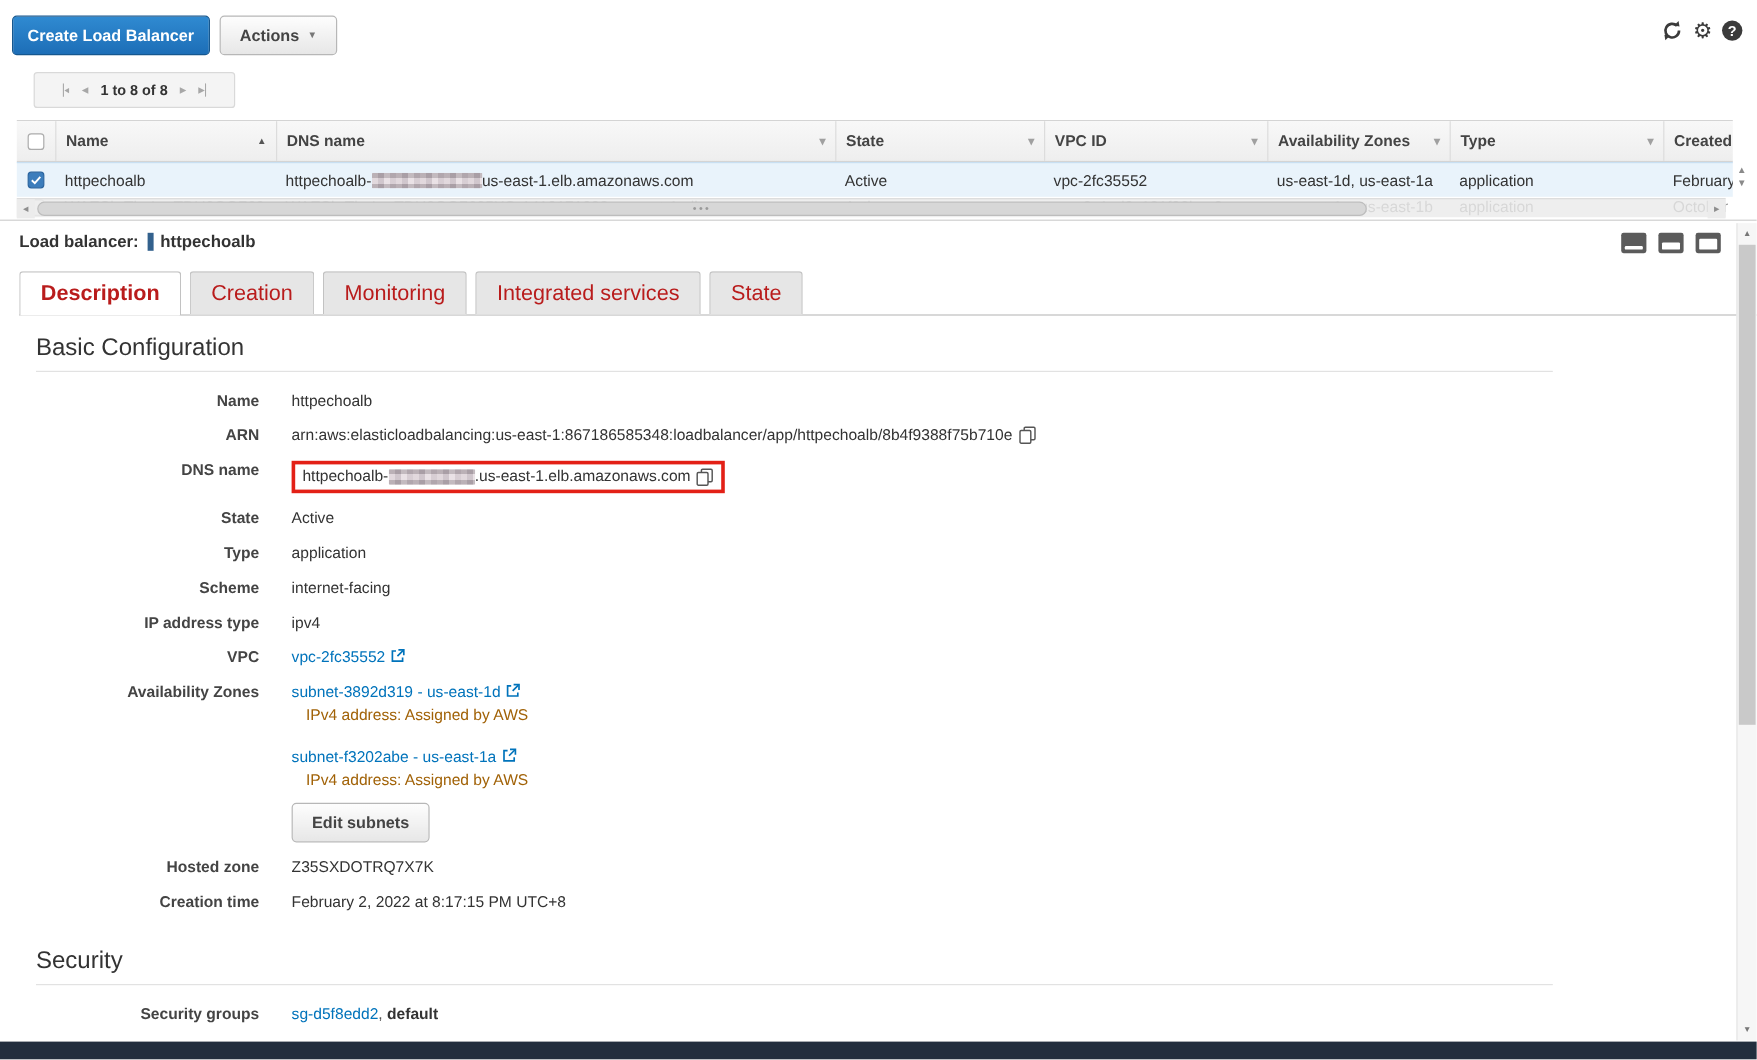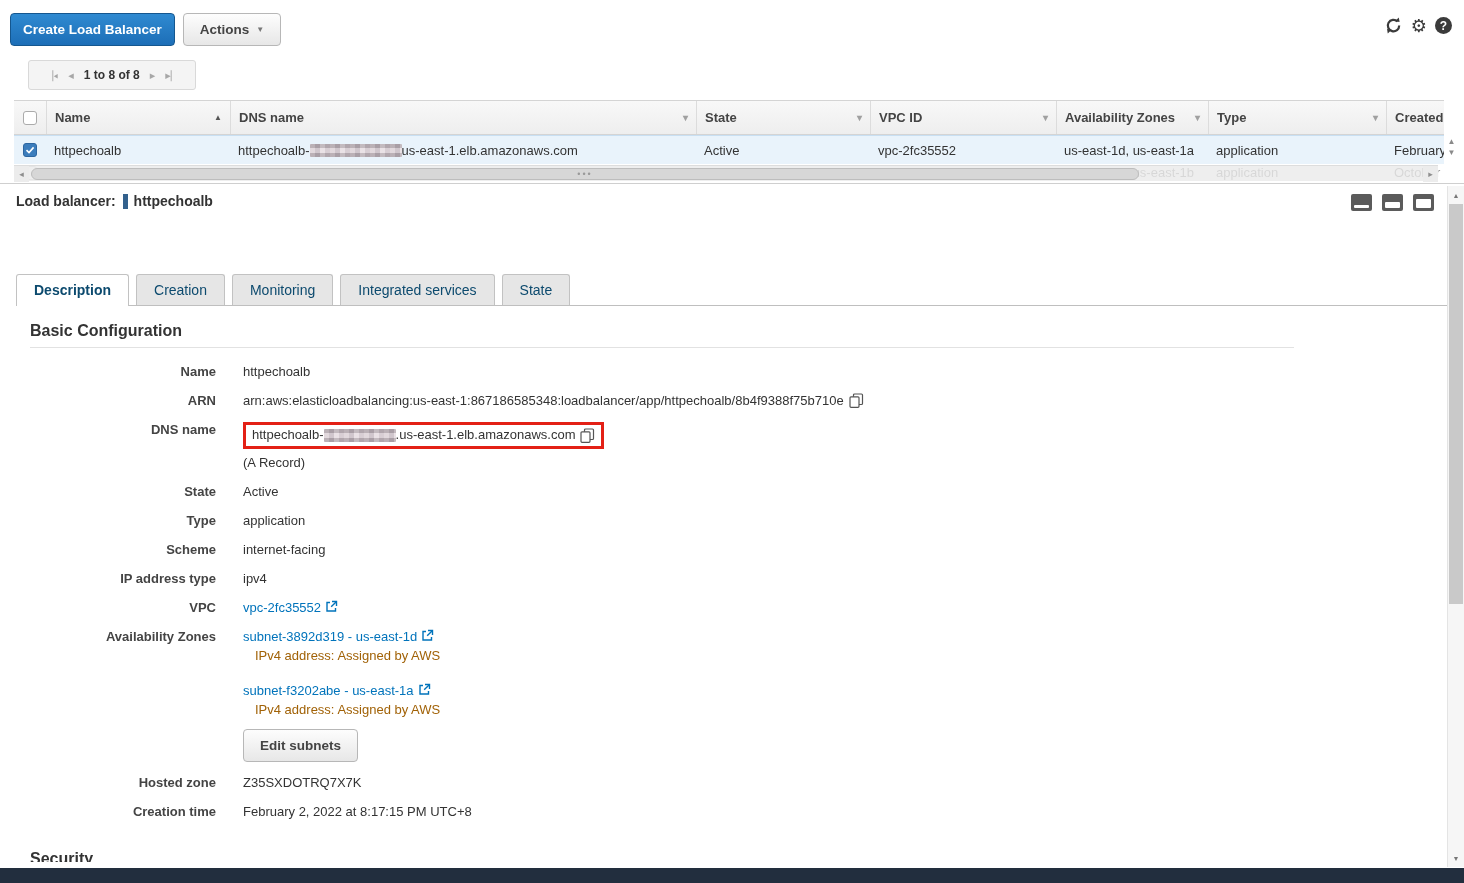--- a/index.html
+++ b/index.html
@@ -68,25 +68,25 @@
   .detail { margin-top:2px; border-top:1px solid #cfcfcf; position:relative; padding-left:16px; }
   .detail-header { padding-top:9px; display:flex; align-items:center; font-size:14px; font-weight:bold; color:#333; }
   .lb-sep { display:inline-block; width:5px; height:15px; background:#33618d; margin:0 6px 0 7px; }
   .pane-icons { position:absolute; right:30px; top:10px; display:flex; gap:10px; }
   .pane-ic { width:21px; height:17px; background:#5b5b5b; border-radius:2px; position:relative; cursor:pointer; }
   .pane-ic span { position:absolute; left:3px; right:3px; bottom:3px; background:#fff; border-radius:1px; }
   .pane-ic.s span { height:3px; } .pane-ic.m span { height:6px; } .pane-ic.l span { height:9px; }
 
   .tabs { display:flex; gap:7px; margin-top:17px; border-bottom:1px solid #bfbfbf; padding-left:0; }
   .tab { background:#e6e6e6; border:1px solid #c2c2c2; border-bottom:none; border-radius:3px 3px 0 0;
-    padding:7px 17px 7px; color:#0c4a6e; cursor:pointer; position:relative; margin-bottom:0; font-size:14px;margin-top:48px; }
+    padding:7px 17px 7px; color:#b91c1c; cursor:pointer; position:relative; margin-bottom:0; font-size:18px; }
   .tab.active { background:#fff; font-weight:bold; margin-bottom:-1px; padding-bottom:8px; z-index:2; }
 
   .detail-content { padding:16px 0 0 14px; width:1278px; }
-  .section-h { font-size:16px; font-weight:bold; color:#333; margin-bottom:7px; }
+  .section-h { font-size:20px; font-weight:normal; color:#333; margin-bottom:7px; }
   .section-hr { border:none; border-top:1px solid #e2e2e2; margin-bottom:16px; }
   .def-row { display:flex; align-items:flex-start; margin-bottom:13px; line-height:16px; }
   .def-label { width:186px; text-align:right; font-weight:bold; color:#444; flex:none; }
   .def-value { margin-left:27px; color:#333; }
   .copy-ic { vertical-align:-3px; margin-left:5px; cursor:pointer; }
   .redbox { display:inline-flex; align-items:center; border:3px solid #e32016; padding:2px 6px 3px; }
   .a-record { margin-top:6px; color:#333; }
   a.lnk { color:#0073bb; text-decoration:none; cursor:pointer; }
   .ext-ic { vertical-align:-1px; margin-left:4px; }
   .sub-ind { margin:3px 4px 0 12px; color:#a16207; }
@@ -268,21 +268,20 @@
         <div class="def-value">
           <span class="redbox">
             <span>httpechoalb-</span>
               <span class="pixelated" style="width:72px"></span>
               <span>.us-east-1.elb.amazonaws.com</span>
               <svg class="copy-ic" width="15" height="15" viewBox="0 0 15 15">
               <rect x="4.5" y="1" width="9" height="10.5" rx="1" fill="#fff" stroke="#555" stroke-width="1.2"></rect>
               <rect x="1" y="3.8" width="9" height="10.5" rx="1" fill="#fff" stroke="#555" stroke-width="1.2"></rect>
             </svg>
           </span>
-          <div class="a-record">(A Record)</div>
         </div>
       </div>
 
       <div class="def-row">
         <div class="def-label">State</div>
         <div class="def-value">Active</div>
       </div>
 
       <div class="def-row">
         <div class="def-label">Type</div>

